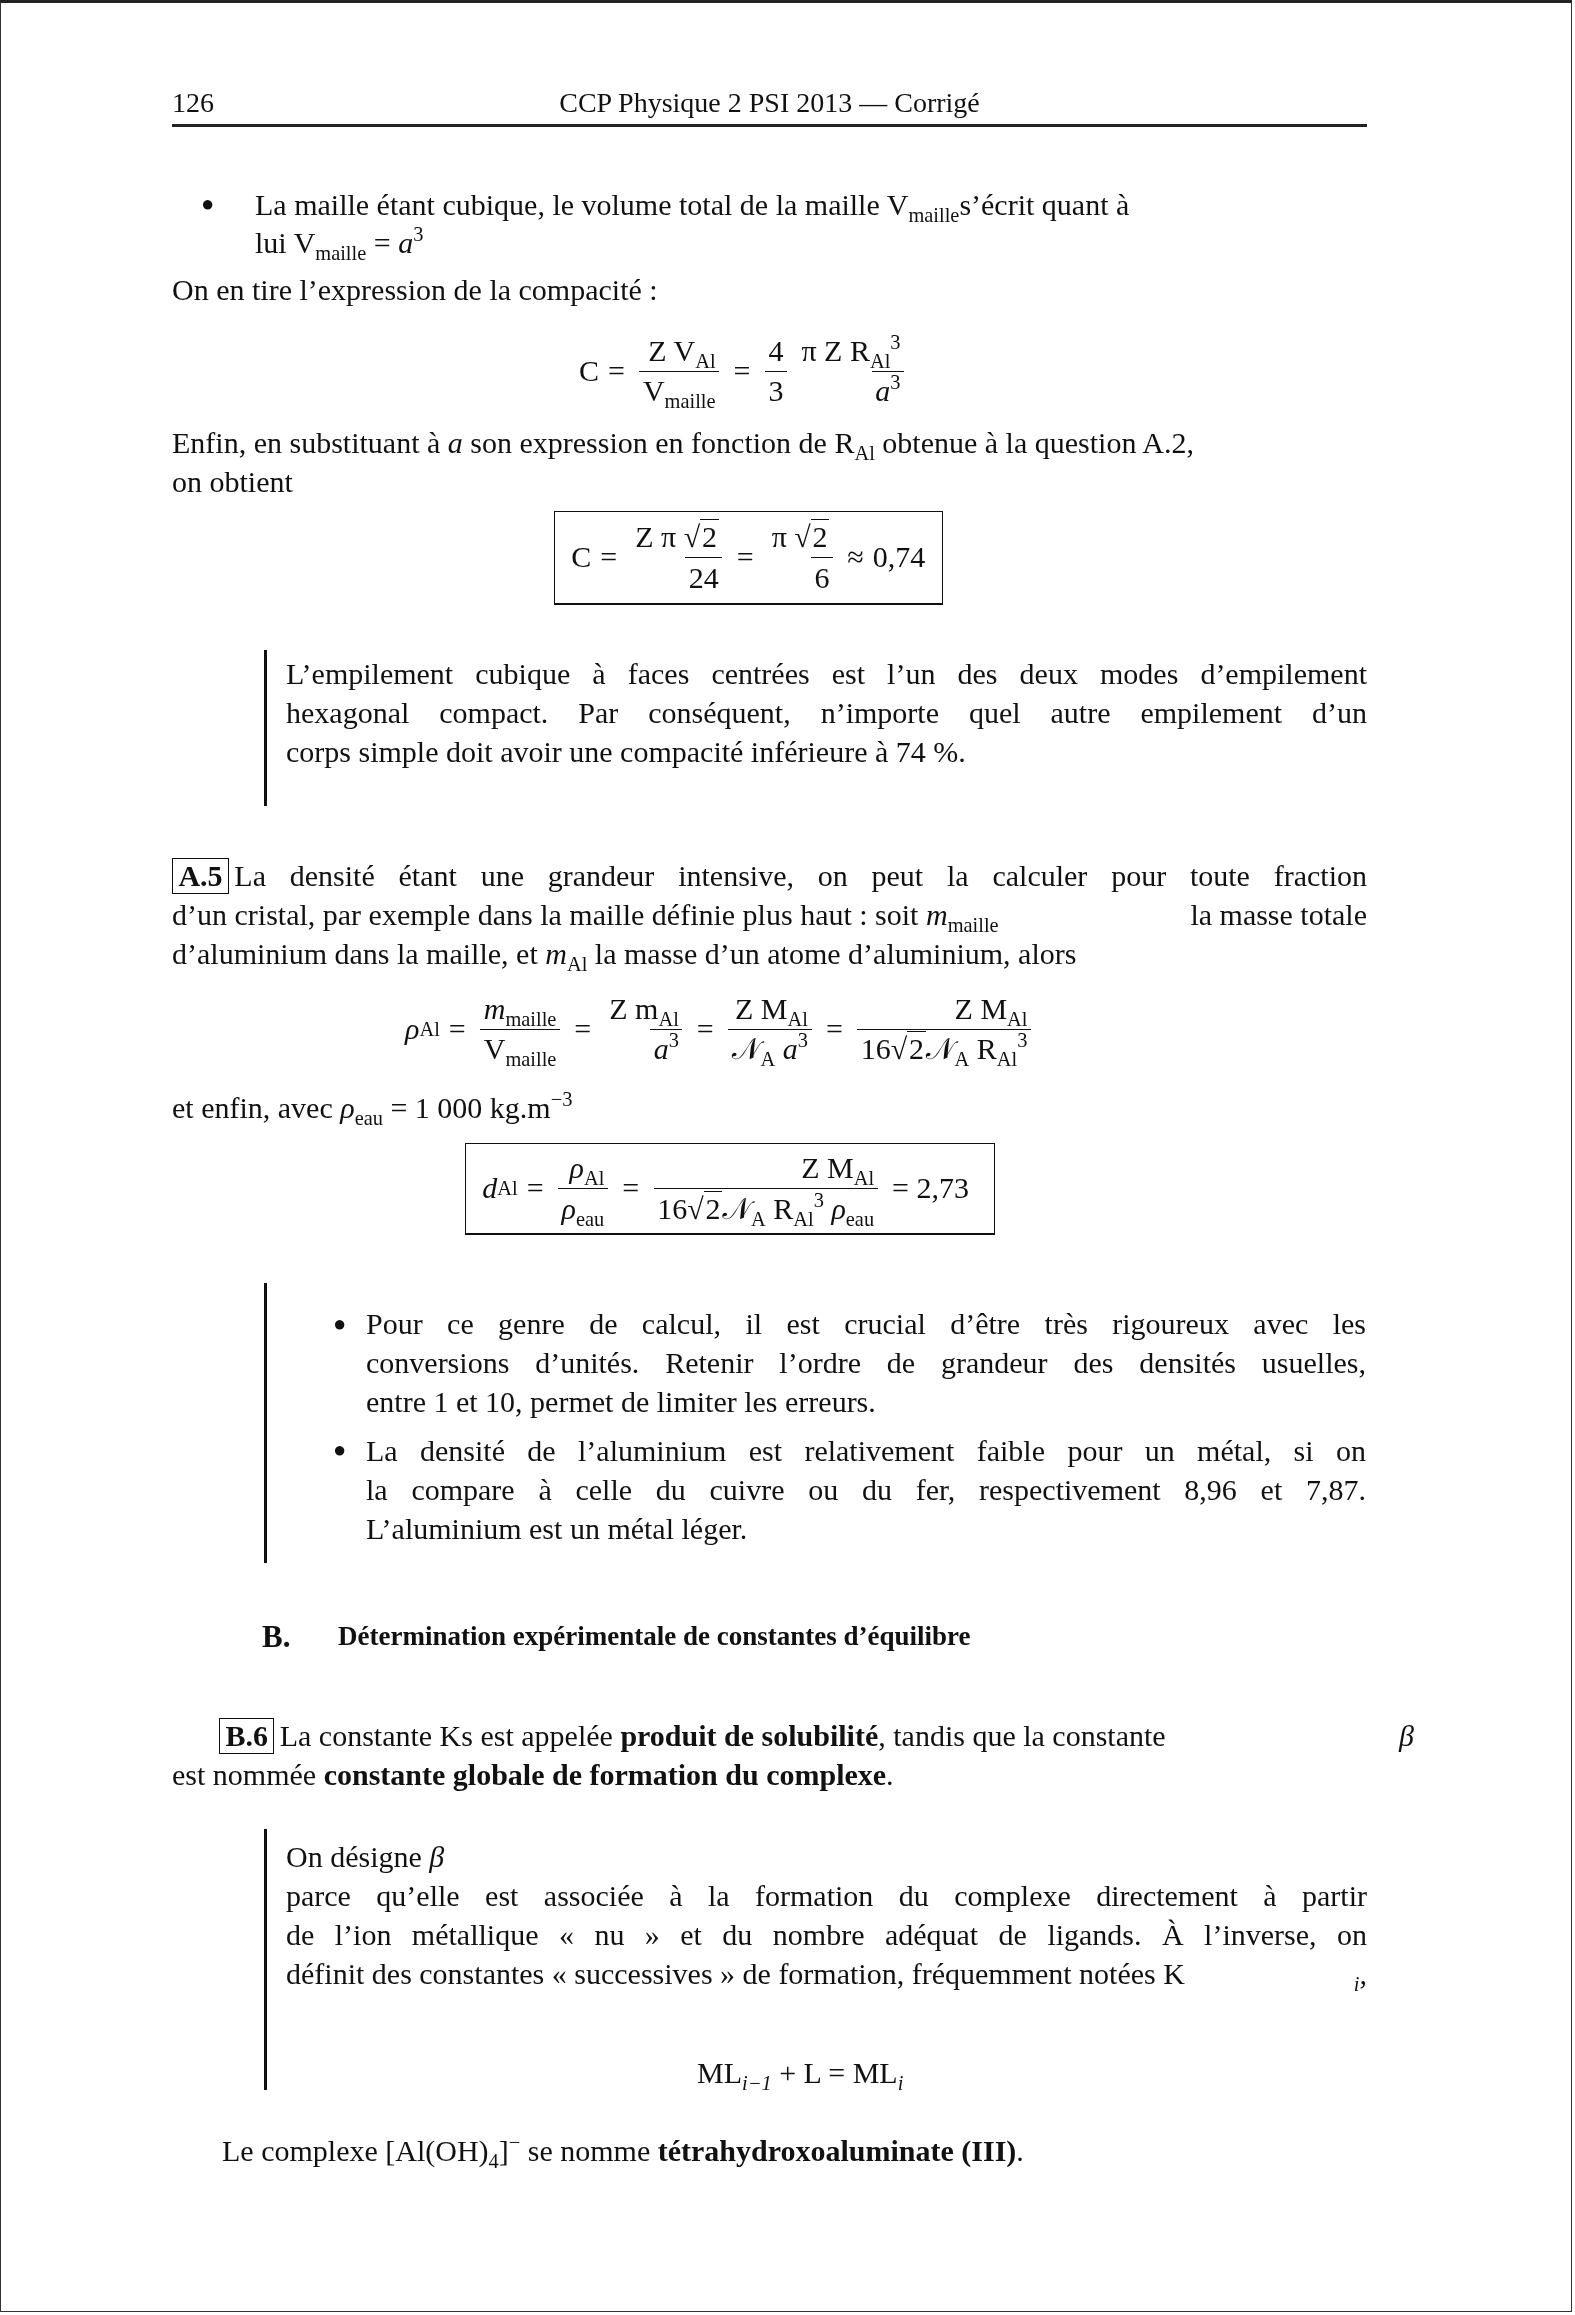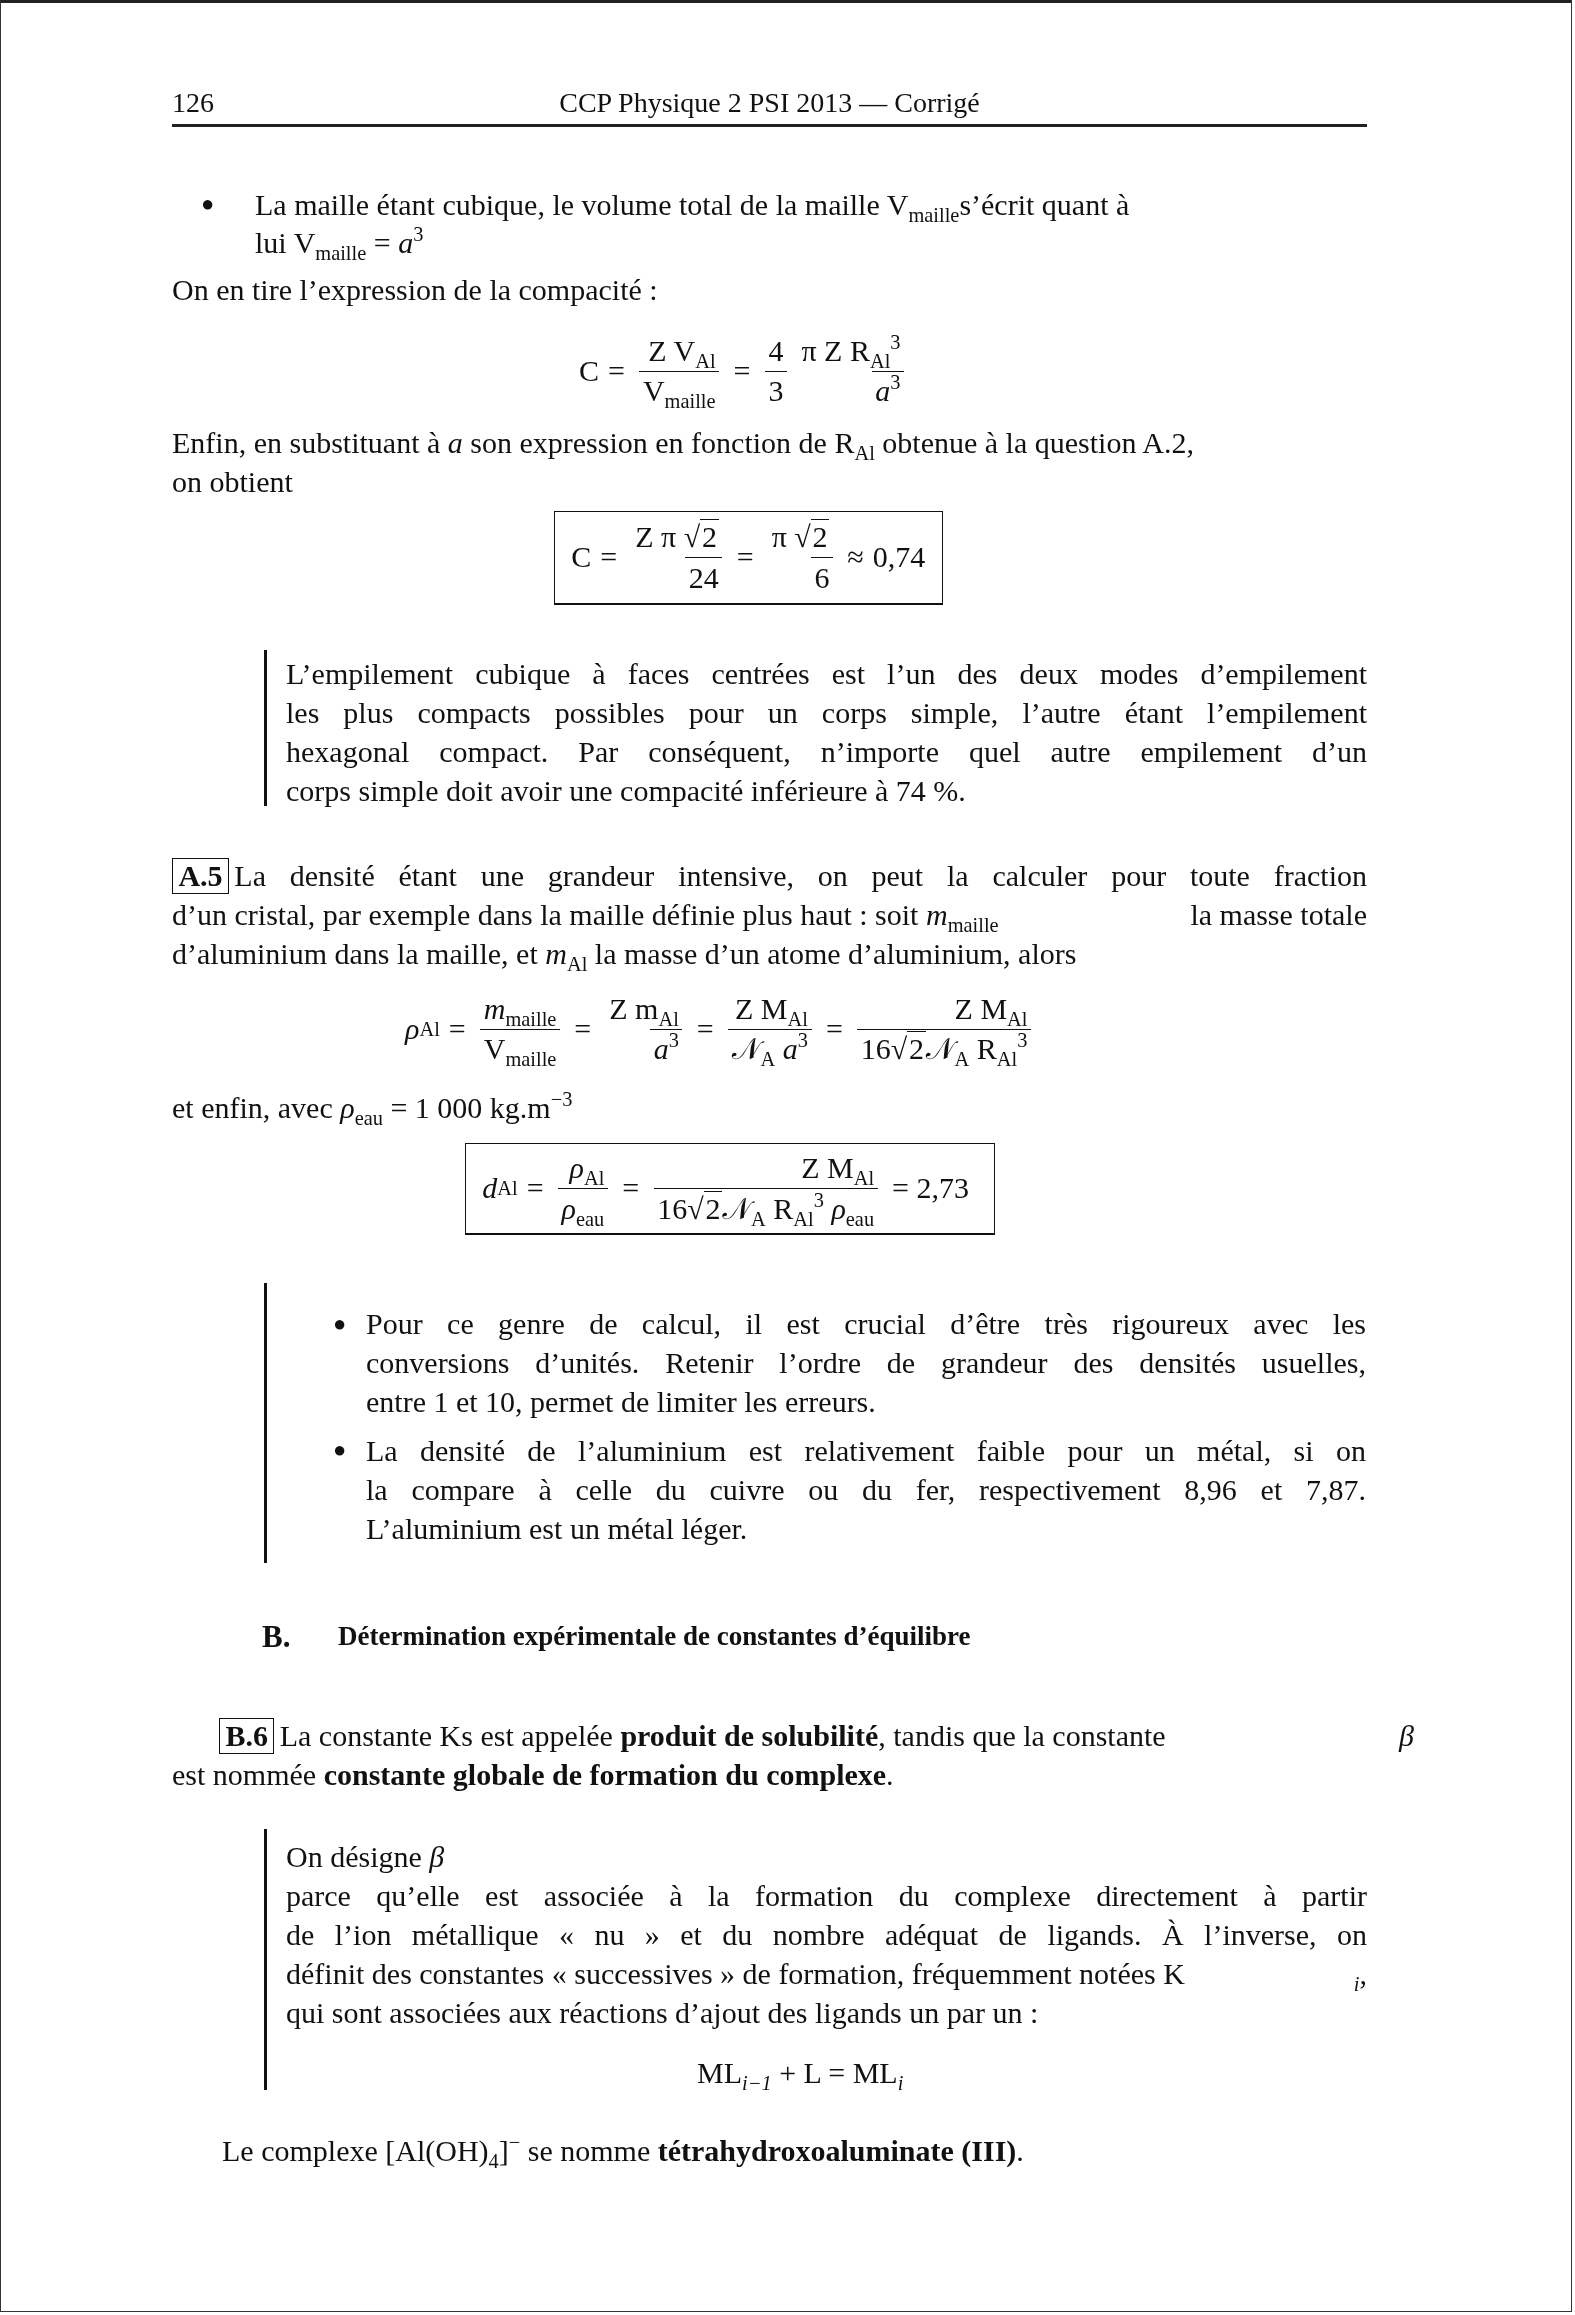--- a/index.html
+++ b/index.html
@@ -89,21 +89,20 @@
       <span class="num"><span>π </span><span class="sqrt">√<span class="rad">2</span></span></span>
       <span class="den">6</span>
     </span>
   <span class="op">≈</span>
     <span>0,74</span>
 </div>
 
 <div class="abs vrule" style="left:264px; top:650px; height:156px;"></div>
 <div class="abs" style="left:286px; top:654px; width:1081px;">
   <div class="txt just">L’empilement cubique à faces centrées est l’un des deux modes d’empilement</div>
-  <div class="txt just">les plus compacts possibles pour un corps simple, l’autre étant l’empilement</div>
   <div class="txt just">hexagonal compact. Par conséquent, n’importe quel autre empilement d’un</div>
   <div class="txt">corps simple doit avoir une compacité inférieure à 74 %.</div>
 </div>
 
 <div class="abs txt" style="left:172px; top:856px; width:1195px;">
   <div style="display:flex; justify-content:space-between; align-items:center;">
     <span class="qbox">A.5</span>
       <span style="flex:1; text-align:justify; text-align-last:justify;">La densité étant une grandeur intensive, on peut la calculer pour toute fraction</span>
   </div>
 </div>
@@ -193,21 +192,20 @@
 <div class="abs" style="left:286px; top:1837px; width:1081px;">
   <div class="txt" style="display:flex; justify-content:space-between;">
       <span><span>On désigne </span><span class="it">β</span></span>
     </div>
   <div class="txt just">parce qu’elle est associée à la formation du complexe directement à partir</div>
   <div class="txt just">de l’ion métallique « nu » et du nombre adéquat de ligands. À l’inverse, on</div>
   <div class="txt" style="display:flex; justify-content:space-between;">
       <span>définit des constantes « successives » de formation, fréquemment notées K</span>
       <span><sub class="it">i</sub><span>,</span></span>
     </div>
-  <div class="txt">qui sont associées aux réactions d’ajout des ligands un par un :</div>
 </div>
 <div class="abs txt" style="left:697px; top:2053px;">
   <span>ML</span><sub class="it">i−1</sub><span> + L = ML</span><sub class="it">i</sub>
 </div>
 
 <div class="abs txt" style="left:222px; top:2131px;">
   <span>Le complexe [Al(OH)</span><sub>4</sub><span>]</span><sup>−</sup><span> se nomme </span><span class="b">tétrahydroxoaluminate (III)</span><span>.</span>
 </div>
 
 

